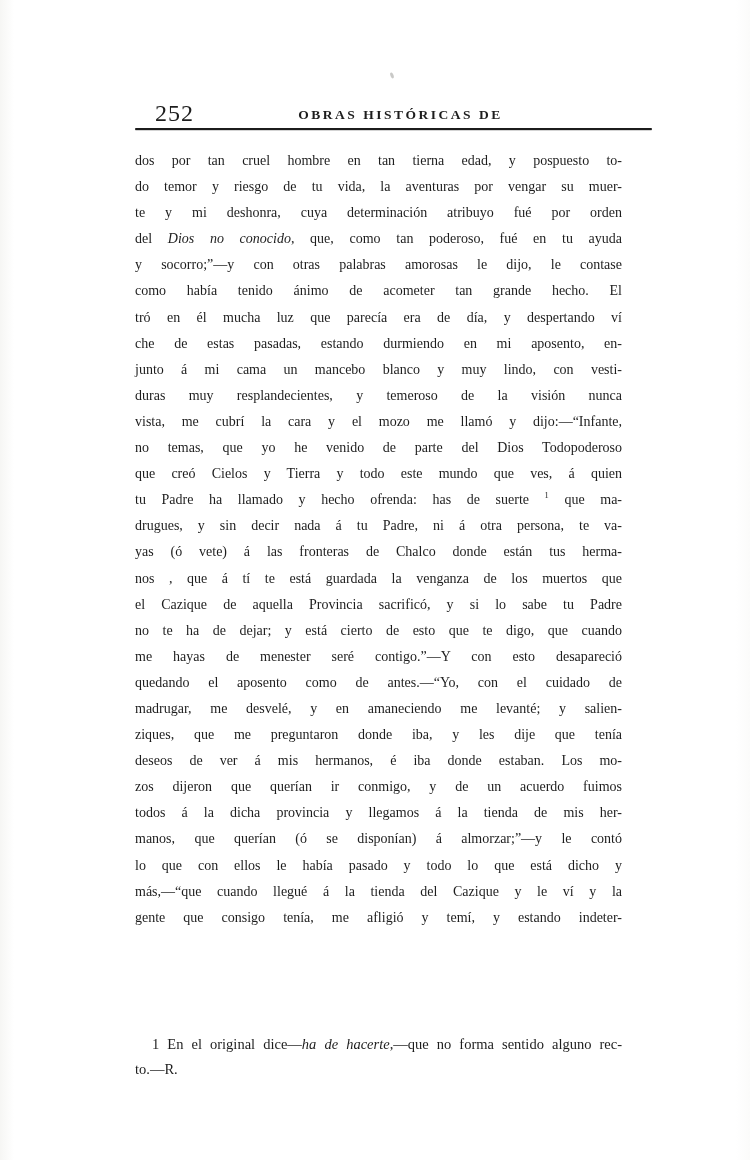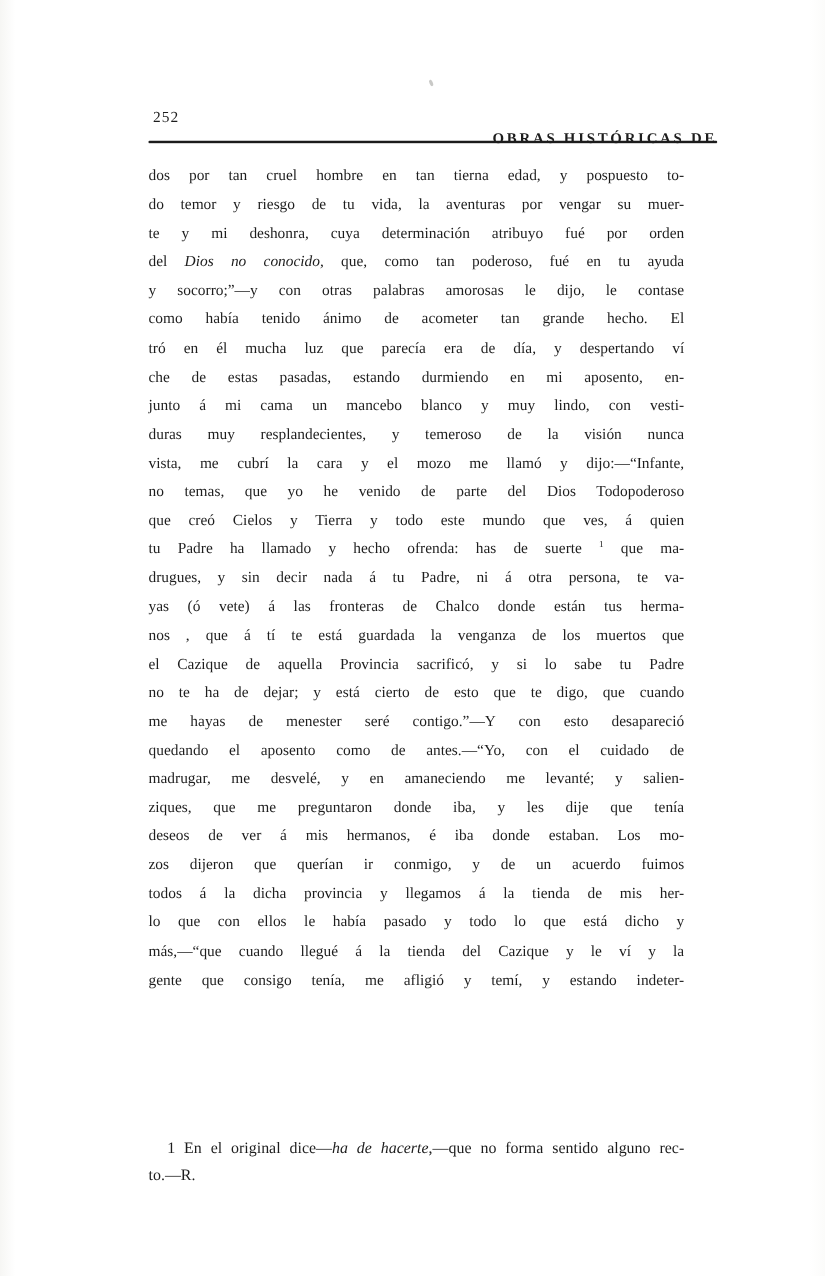--- a/index.html
+++ b/index.html
@@ -23,31 +23,31 @@
   
   .running-header {
     position: absolute;
     left: 135px;
     top: 100px;
     width: 517px;
     height: 24px;
   }
   .page-number {
     position: absolute;
-    left: 4px;
+    left: 20px;
     top: 0;
-    font-size: 14px;
+    font-size: 24px;
     letter-spacing: 1px;
   }
   .running-title {
     position: absolute;
     left: 0;
     right: 0;
-    top: 18px;
-    text-align: right;
+    top: 7px;
+    text-align: center;
     font-size: 13.5px;
     font-weight: bold;
     letter-spacing: 2.5px;
     padding-left: 14px;
     font-variant: small-caps;
   }
   .header-rule {
     position: absolute;
     left: 135px;
     top: 128px;
@@ -141,20 +141,21 @@
       <div class="line"><span class="seg-n">nos , que á tí te está guardada la venganza de los muertos que</span></div>
       <div class="line"><span class="seg-n">el Cazique de aquella Provincia sacrificó, y si lo sabe tu Padre</span></div>
       <div class="line"><span class="seg-n">no te ha de dejar; y está cierto de esto que te digo, que cuando</span></div>
       <div class="line"><span class="seg-n">me hayas de menester seré contigo.”—Y con esto desapareció</span></div>
       <div class="line"><span class="seg-n">quedando el aposento como de antes.—“Yo, con el cuidado de</span></div>
       <div class="line"><span class="seg-n">madrugar, me desvelé, y en amaneciendo me levanté; y salien-</span></div>
       <div class="line"><span class="seg-n">ziques, que me preguntaron donde iba, y les dije que tenía</span></div>
       <div class="line"><span class="seg-n">deseos de ver á mis hermanos, é iba donde estaban. Los mo-</span></div>
       <div class="line"><span class="seg-n">zos dijeron que querían ir conmigo, y de un acuerdo fuimos</span></div>
       <div class="line"><span class="seg-n">todos á la dicha provincia y llegamos á la tienda de mis her-</span></div>
+      <div class="line"><span class="seg-n">manos, que querían (ó se disponían) á almorzar;”—y le contó</span></div>
       <div class="line"><span class="seg-n">lo que con ellos le había pasado y todo lo que está dicho y</span></div>
       <div class="line"><span class="seg-n">más,—“que cuando llegué á la tienda del Cazique y le ví y la</span></div>
       <div class="line"><span class="seg-n">gente que consigo tenía, me afligió y temí, y estando indeter-</span></div>
     </div>
 
   <div class="footnote">
       <div class="line indent"><span class="seg-n">1 En el original dice—</span><span class="seg-i">ha de hacerte</span><span class="seg-n">,—que no forma sentido alguno rec-</span></div>
       <div class="line no-just"><span class="seg-n">to.—R.</span></div>
     </div>
 

